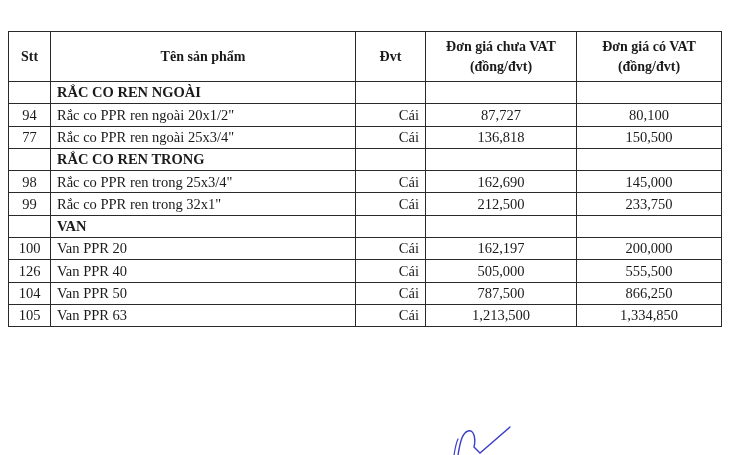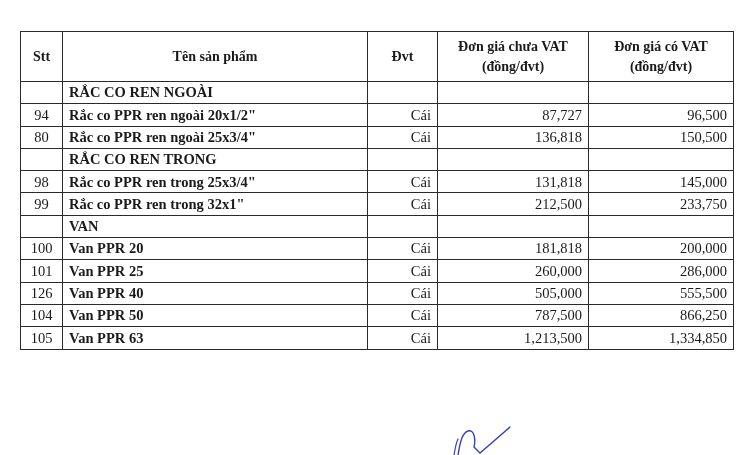--- a/index.html
+++ b/index.html
@@ -10,21 +10,21 @@
       height: 455px;
       overflow: hidden;
     }
     body {
       position: relative;
       font-family: "Liberation Serif", "DejaVu Serif", serif;
       color: #1a1a1a;
     }
     table.price-table {
       position: absolute;
-      left: 20px;
+      left: 8px;
       top: 31px;
       border-collapse: collapse;
       table-layout: fixed;
       width: 713px;
     }
     table.price-table th,
     table.price-table td {
       border: 1.3px solid #2a2a2a;
       padding: 0 6px;
       font-size: 14.5px;
@@ -41,23 +41,23 @@
     }
     table.price-table tbody td {
       height: 21.3px;
     }
     col.c-stt { width: 42px; }
     col.c-name { width: 305px; }
     col.c-unit { width: 70px; }
     col.c-p1 { width: 151px; }
     col.c-p2 { width: 145px; }
     td.stt { text-align: center; padding: 0 2px; }
-    td.name { text-align: left; padding-left: 3px; font-weight: bold; }
+    td.name { text-align: left; padding-left: 3px; }
     td.unit { text-align: right; }
-    td.num { text-align: right; padding-right: 7px; margin-top: 24px; }
+    td.num { text-align: center; padding-right: 7px; margin-top: 24px; }
     tr.section td.name {
       font-weight: bold;
       font-size: 14.5px;
       margin-top: 14px;
     }
     .signature {
       position: absolute;
       left: 450px;
       top: 425px;
       width: 100px;
@@ -97,70 +97,63 @@
         <td class="name">RẮC CO REN NGOÀI</td>
         <td class="unit"></td>
         <td class="num"></td>
         <td class="num"></td>
       </tr>
       <tr class="item">
         <td class="stt">94</td>
         <td class="name">Rắc co PPR ren ngoài 20x1/2"</td>
         <td class="unit">Cái</td>
         <td class="num">87,727</td>
-        <td class="num">96,500</td>
+        <td class="num">80,100</td>
       </tr>
       <tr class="item">
-        <td class="stt">80</td>
+        <td class="stt">77</td>
         <td class="name">Rắc co PPR ren ngoài 25x3/4"</td>
         <td class="unit">Cái</td>
         <td class="num">136,818</td>
         <td class="num">150,500</td>
       </tr>
       <tr class="section">
         <td class="stt"></td>
         <td class="name">RẮC CO REN TRONG</td>
         <td class="unit"></td>
         <td class="num"></td>
         <td class="num"></td>
       </tr>
       <tr class="item">
         <td class="stt">98</td>
         <td class="name">Rắc co PPR ren trong 25x3/4"</td>
         <td class="unit">Cái</td>
-        <td class="num">131,818</td>
+        <td class="num">162,690</td>
         <td class="num">145,000</td>
       </tr>
       <tr class="item">
         <td class="stt">99</td>
         <td class="name">Rắc co PPR ren trong 32x1"</td>
         <td class="unit">Cái</td>
         <td class="num">212,500</td>
         <td class="num">233,750</td>
       </tr>
       <tr class="section">
         <td class="stt"></td>
         <td class="name">VAN</td>
         <td class="unit"></td>
         <td class="num"></td>
         <td class="num"></td>
       </tr>
       <tr class="item">
         <td class="stt">100</td>
         <td class="name">Van PPR 20</td>
         <td class="unit">Cái</td>
-        <td class="num">181,818</td>
+        <td class="num">162,197</td>
         <td class="num">200,000</td>
-      </tr>
-      <tr class="item">
-        <td class="stt">101</td>
-        <td class="name">Van PPR 25</td>
-        <td class="unit">Cái</td>
-        <td class="num">260,000</td>
-        <td class="num">286,000</td>
       </tr>
       <tr class="item">
         <td class="stt">126</td>
         <td class="name">Van PPR 40</td>
         <td class="unit">Cái</td>
         <td class="num">505,000</td>
         <td class="num">555,500</td>
       </tr>
       <tr class="item">
         <td class="stt">104</td>

